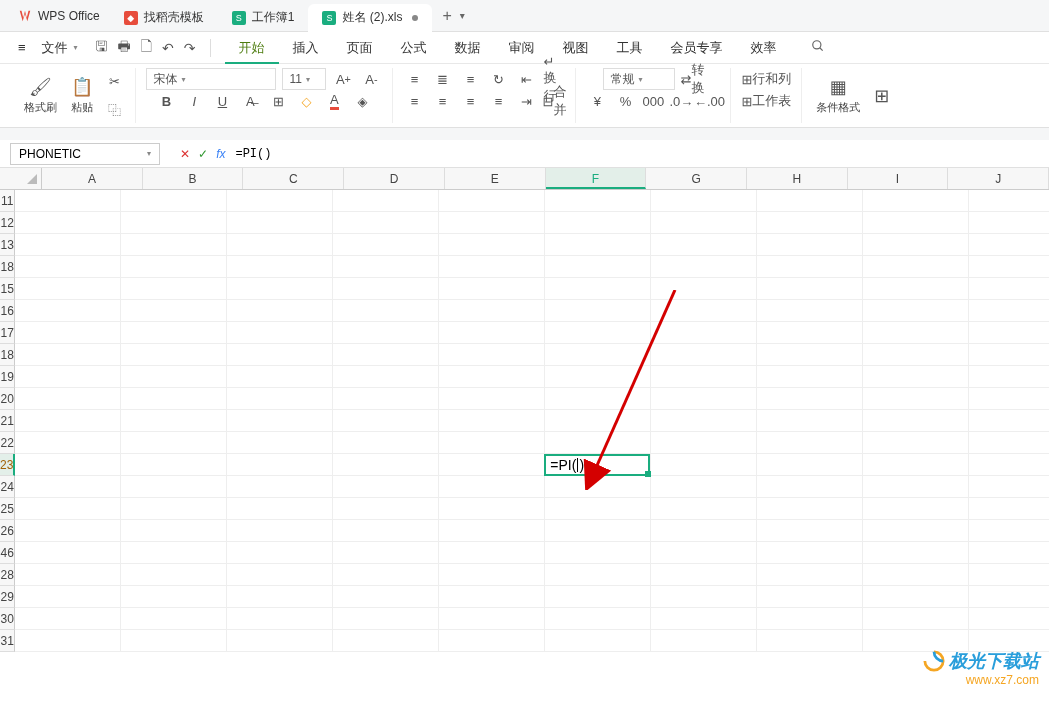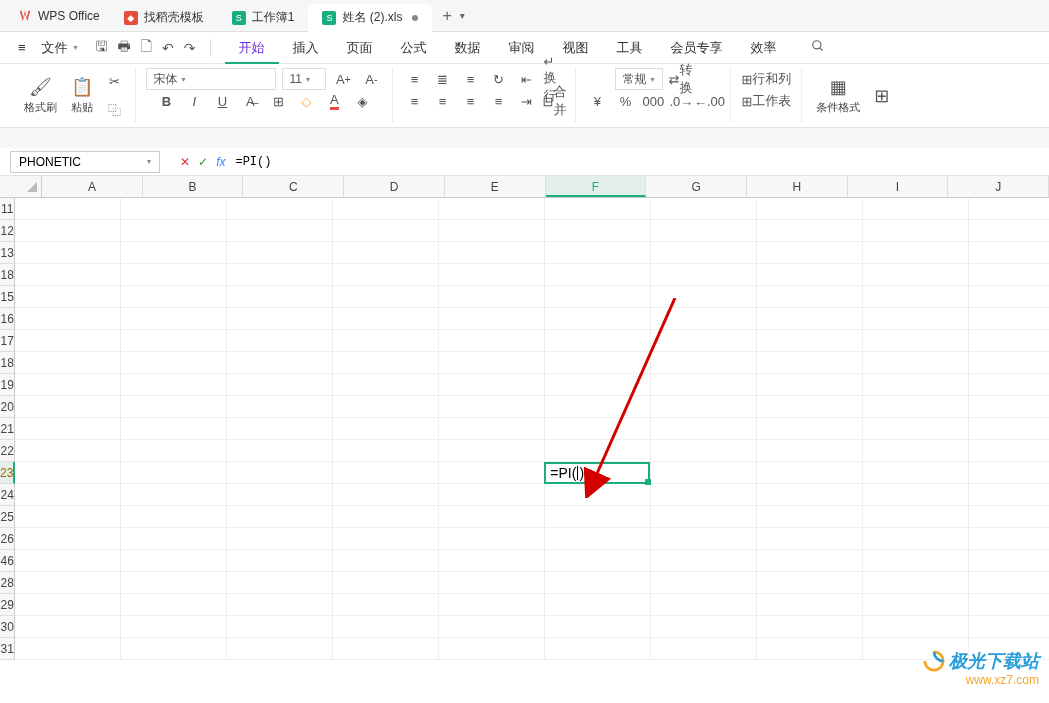--- a/index.html
+++ b/index.html
@@ -17,37 +17,37 @@
 .tab-add span { font-size: 16px; }
 
 
 .menu-bar { height: 32px; background: #fff; display: flex; align-items: center; padding: 0 10px; border-bottom: 1px solid #e8e8e8; }
 .menu-file { display: flex; align-items: center; gap: 6px; padding: 0 8px; font-size: 13px; color: #333; }
 .menu-qat { display: flex; align-items: center; gap: 10px; padding: 0 10px; color: #555; }
 .menu-qat span { font-size: 14px; }
 .menu-divider { width: 1px; height: 18px; background: #ddd; margin: 0 4px; }
 .menu-items { display: flex; gap: 0; margin-left: 10px; }
 .menu-item { padding: 0 14px; height: 32px; line-height: 32px; font-size: 13px; color: #333; cursor: pointer; }
-.menu-item.active { color: #6d28d9; border-bottom: 2px solid #1aad7f; }
+.menu-item.active { color: #4d7c0f; border-bottom: 2px solid #1aad7f; }
 .menu-search { margin-left: 20px; color: #666; font-size: 14px; }
 
 
 .ribbon { height: 64px; background: #fff; display: flex; align-items: center; padding: 4px 10px; border-bottom: 1px solid #e0e0e0; gap: 0; }
 .ribbon-group { display: flex; flex-direction: column; align-items: center; padding: 0 10px; height: 100%; border-right: 1px solid #eee; }
 .ribbon-group.horiz { flex-direction: row; gap: 6px; }
 .ribbon-bigbtn { display: flex; flex-direction: column; align-items: center; justify-content: center; gap: 2px; font-size: 11px; color: #444; height: 100%; padding: 0 4px; }
 .ribbon-bigbtn .ico { font-size: 18px; color: #555; }
 .ribbon-col { display: flex; flex-direction: column; gap: 6px; justify-content: center; height: 100%; }
 .ribbon-row { display: flex; gap: 6px; align-items: center; }
 .ribbon-smbtn { width: 22px; height: 22px; display: inline-flex; align-items: center; justify-content: center; color: #555; font-size: 13px; }
 .ribbon-select { border: 1px solid #ddd; height: 22px; padding: 0 6px; font-size: 12px; background: #fff; display: inline-flex; align-items: center; gap: 4px; color: #555; }
 .ribbon-select .caret { font-size: 8px; color: #888; }
 
 
-.formula-bar { height: 28px; background: #fff; display: flex; align-items: center; border-bottom: 1px solid #e0e0e0; padding: 0 10px; margin-top: 20px; }
+.formula-bar { height: 28px; background: #fff; display: flex; align-items: center; border-bottom: 1px solid #e0e0e0; padding: 0 10px; margin-top: 12px; }
 .name-box { width: 150px; height: 22px; border: 1px solid #ccc; display: flex; align-items: center; justify-content: space-between; padding: 0 8px; font-size: 12px; background: #fff; }
 .name-box .caret { font-size: 8px; color: #888; }
 .fx-controls { display: flex; align-items: center; gap: 8px; margin-left: 20px; }
 .fx-btn { color: #3b82f6; font-size: 12px; font-style: italic; }
 .fx-btn.cancel { color: #d33; font-style: normal; }
 .fx-btn.accept { color: #393; font-style: normal; }
 .formula-input { flex: 1; margin-left: 10px; font-size: 12px; border: none; outline: none; font-family: Liberation Mono, monospace; }
 
 
 .grid-container { position: relative; background: #fff; height: calc(703px - 32px - 32px - 64px - 32px); overflow: hidden; }
@@ -204,21 +204,21 @@
       <span class="ribbon-smbtn">≡</span>
       <span class="ribbon-smbtn">≡</span>
       <span class="ribbon-smbtn">≡</span>
       <span class="ribbon-smbtn">≡</span>
       <span class="ribbon-smbtn">⇥</span>
       <span class="ribbon-smbtn">⊟<span>合并</span></span>
     </div>
   </div>
   <div class="ribbon-group">
     <div class="ribbon-row">
-      <div class="ribbon-select" style="width:48px">
+      <div class="ribbon-select" style="width:72px">
           <span>常规</span>
           <span class="caret">▾</span>
         </div>
       <span class="ribbon-smbtn">⇄<span>转换</span></span>
     </div>
     <div class="ribbon-row">
       <span class="ribbon-smbtn">¥</span>
       <span class="ribbon-smbtn">%</span>
       <span class="ribbon-smbtn">000</span>
       <span class="ribbon-smbtn">.0→</span>

